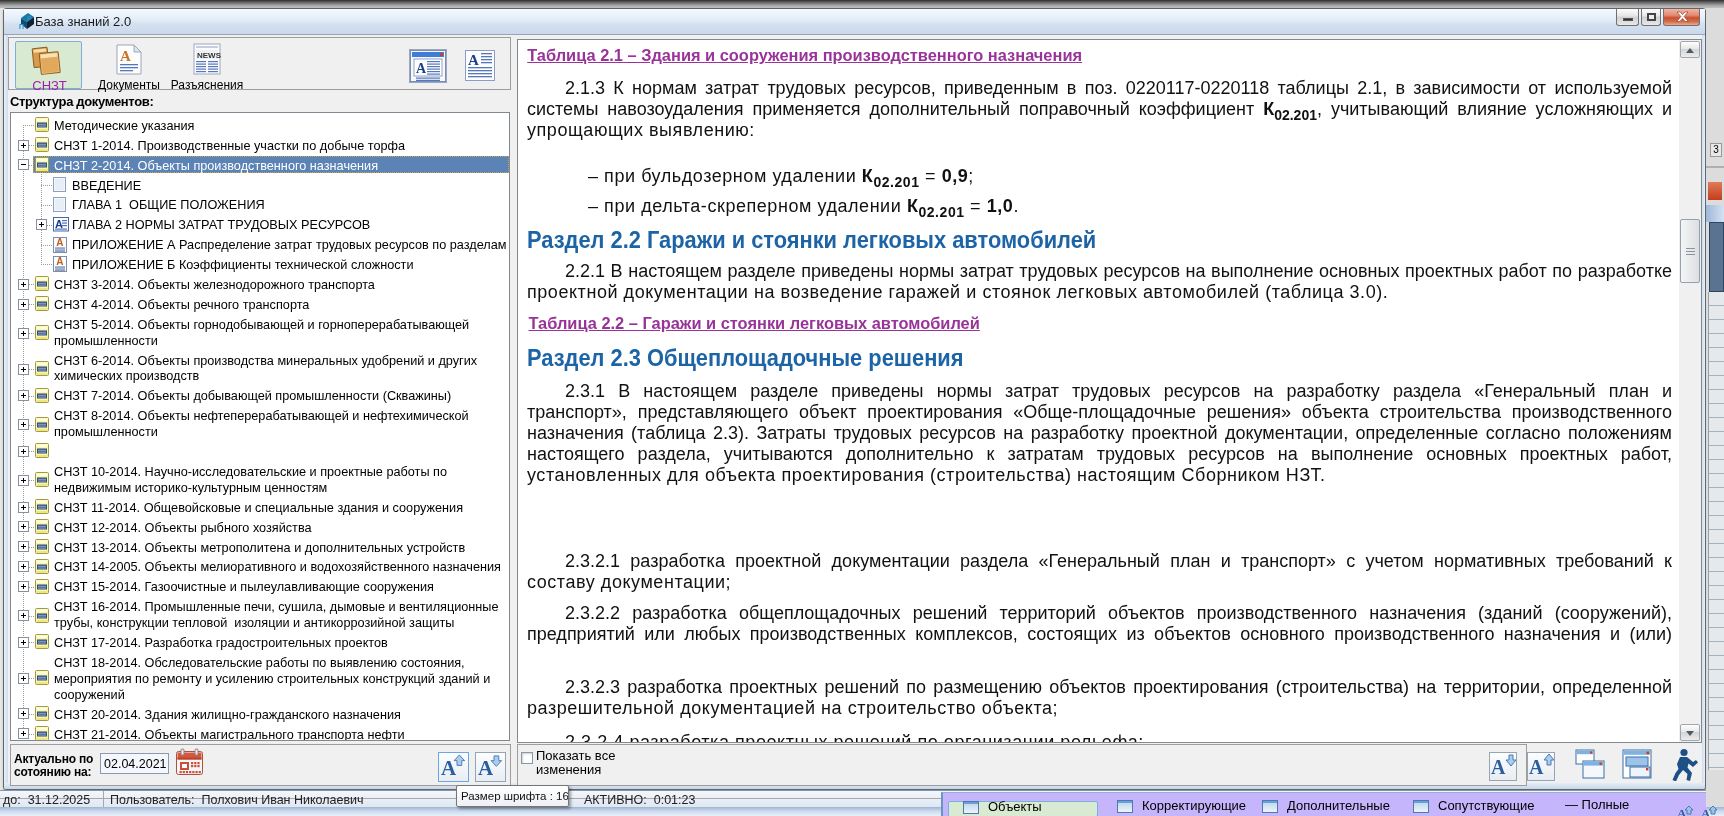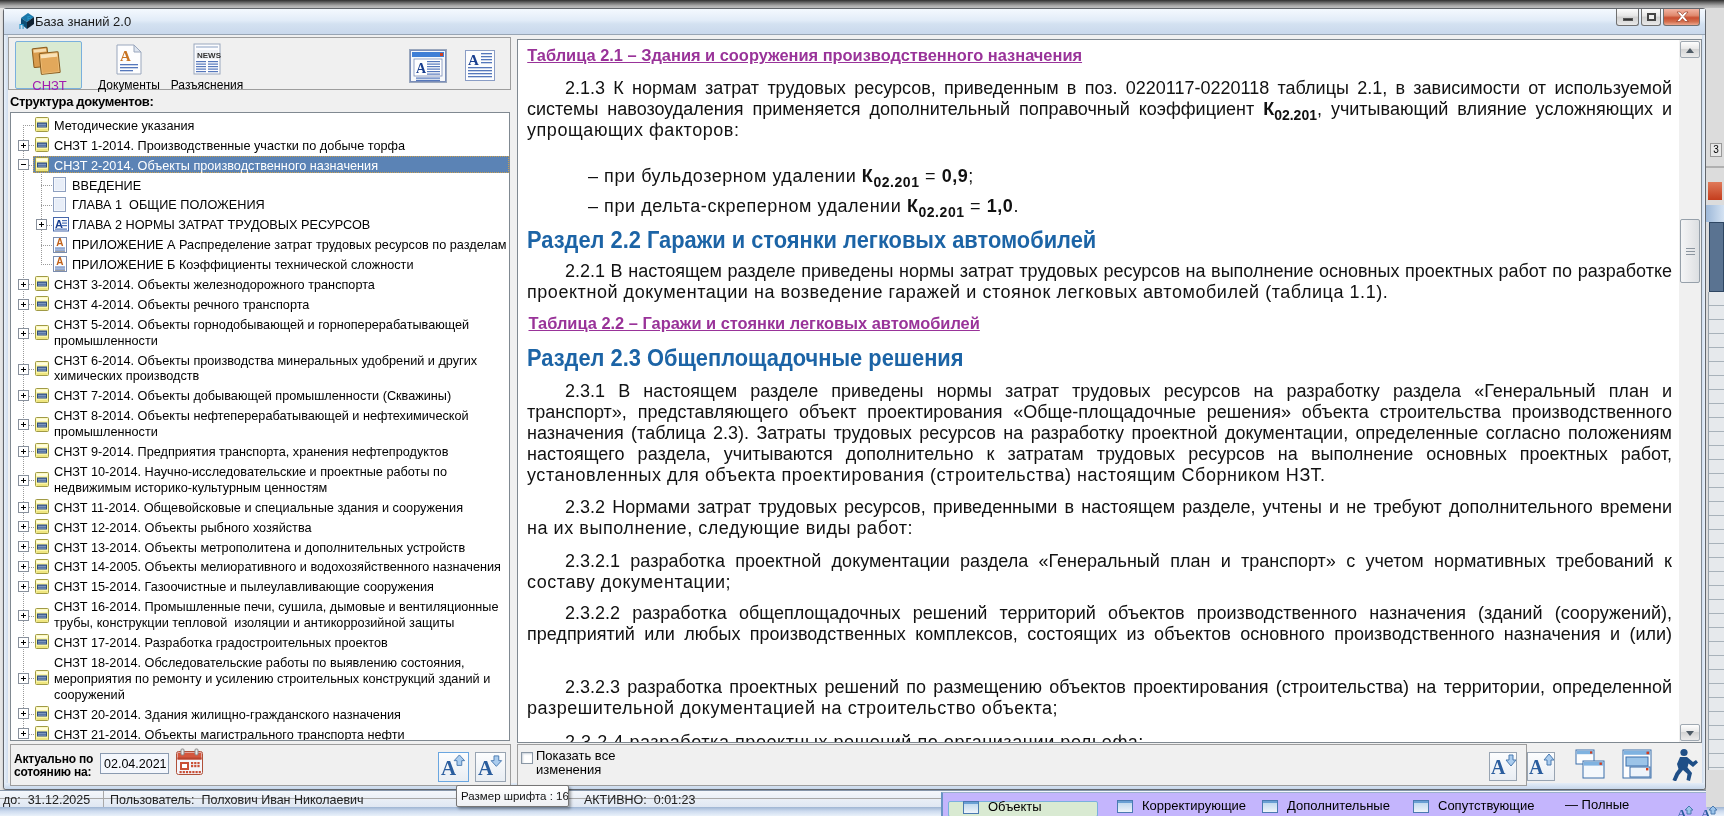--- a/index.html
+++ b/index.html
@@ -380,21 +380,20 @@
       <div class="vbar"></div>
     </div>
 <div class="ticon" style="left:24px;top:330px"><svg width="15" height="16" viewBox="0 0 15 16">
         <rect x="0.5" y="0.5" width="13" height="14" rx="1" fill="#fbf6a8" stroke="#a09a45"></rect>
         <rect x="1.5" y="1.5" width="11" height="2.5" fill="#fffde0"></rect>
         <rect x="2" y="5.5" width="10" height="5" fill="#2e4d80"></rect>
         <rect x="3" y="6.8" width="8" height="0.9" fill="#9fb6d8"></rect>
         <rect x="3" y="8.6" width="8" height="0.9" fill="#9fb6d8"></rect>
         <rect x="1.5" y="12" width="11" height="2" fill="#efe67f"></rect>
       </svg></div>
-<div class="ttext" style="left:43px;top:331px">СНЗТ 9-2014. Предприятия транспорта, хранения нефтепродуктов</div>
 <div class="hline" style="left:12px;top:367px;width:11px"></div>
 <div class="expander" style="left:7px;top:362px">
       <div class="minus"></div>
       <div class="vbar"></div>
     </div>
 <div class="ticon" style="left:24px;top:359px"><svg width="15" height="16" viewBox="0 0 15 16">
         <rect x="0.5" y="0.5" width="13" height="14" rx="1" fill="#fbf6a8" stroke="#a09a45"></rect>
         <rect x="1.5" y="1.5" width="11" height="2.5" fill="#fffde0"></rect>
         <rect x="2" y="5.5" width="10" height="5" fill="#2e4d80"></rect>
         <rect x="3" y="6.8" width="8" height="0.9" fill="#9fb6d8"></rect>
@@ -544,38 +543,34 @@
         <rect x="3" y="6.8" width="8" height="0.9" fill="#9fb6d8"></rect>
         <rect x="3" y="8.6" width="8" height="0.9" fill="#9fb6d8"></rect>
         <rect x="1.5" y="12" width="11" height="2" fill="#efe67f"></rect>
       </svg></div>
 <div class="ttext" style="left:43px;top:614px">СНЗТ 21-2014. Объекты магистрального транспорта нефти</div>
 </div>
 <div class="abs" id="contentbox">
       <div class="h1" style="top:4px"><span>Таблица 2.1 – Здания и сооружения производственного назначения</span></div>
       <div class="para" style="top:38px">
         <div class="just" style="text-indent:38px">2.1.3 К нормам затрат трудовых ресурсов, приведенным в поз. 0220117-0220118 таблицы 2.1, в зависимости от используемой<br>системы навозоудаления применяется дополнительный поправочный коэффициент <span class="ksub">К<sub>02.201</sub></span>, учитывающий влияние усложняющих и</div>
-        <div class="lastline">упрощающих факторов:</div>
+        <div class="lastline">упрощающих выявлению:</div>
       </div>
       <div class="bul" style="top:126px">– при бульдозерном удалении <span class="ksub">К<sub>02.201</sub></span> = <b>0,9</b>;</div>
       <div class="bul" style="top:156px">– при дельта-скреперном удалении <span class="ksub">К<sub>02.201</sub></span> = <b>1,0</b>.</div>
       <div class="h2" style="top:186px">Раздел 2.2 Гаражи и стоянки легковых автомобилей</div>
       <div class="para" style="top:221px">
         <div class="just" style="text-indent:38px">2.2.1 В настоящем разделе приведены нормы затрат трудовых ресурсов на выполнение основных проектных работ по разработке</div>
-        <div class="lastline">проектной документации на возведение гаражей и стоянок легковых автомобилей (таблица 1.1).</div>
+        <div class="lastline">проектной документации на возведение гаражей и стоянок легковых автомобилей (таблица 3.0).</div>
       </div>
       <div class="h1" style="top:272px"><span>Таблица 2.2 – Гаражи и стоянки легковых автомобилей</span></div>
       <div class="h2" style="top:304px">Раздел 2.3 Общеплощадочные решения</div>
       <div class="para" style="top:341px">
         <div class="just" style="text-indent:38px">2.3.1 В настоящем разделе приведены нормы затрат трудовых ресурсов на разработку раздела «Генеральный план и<br>транспорт», представляющего объект проектирования «Обще-площадочные решения» объекта строительства производственного<br>назначения (таблица 2.3). Затраты трудовых ресурсов на разработку проектной документации, определенные согласно положениям<br>настоящего раздела, учитываются дополнительно к затратам трудовых ресурсов на выполнение основных проектных работ,</div>
         <div class="lastline">установленных для объекта проектирования (строительства) настоящим Сборником НЗТ.</div>
-      </div>
-      <div class="para" style="top:457px">
-        <div class="just" style="text-indent:38px">2.3.2 Нормами затрат трудовых ресурсов, приведенными в настоящем разделе, учтены и не требуют дополнительного времени</div>
-        <div class="lastline">на их выполнение, следующие виды работ:</div>
       </div>
       <div class="para" style="top:511px">
         <div class="just" style="text-indent:38px">2.3.2.1 разработка проектной документации раздела «Генеральный план и транспорт» с учетом нормативных требований к</div>
         <div class="lastline">составу документации;</div>
       </div>
       <div class="para" style="top:563px">
         <div class="just" style="text-indent:38px">2.3.2.2 разработка общеплощадочных решений территорий объектов производственного назначения (зданий (сооружений),<br>предприятий или любых производственных комплексов, состоящих из объектов основного производственного назначения и (или)</div>
       </div>
       <div class="para" style="top:637px">
         <div class="just" style="text-indent:38px">2.3.2.3 разработка проектных решений по размещению объектов проектирования (строительства) на территории, определенной</div>

